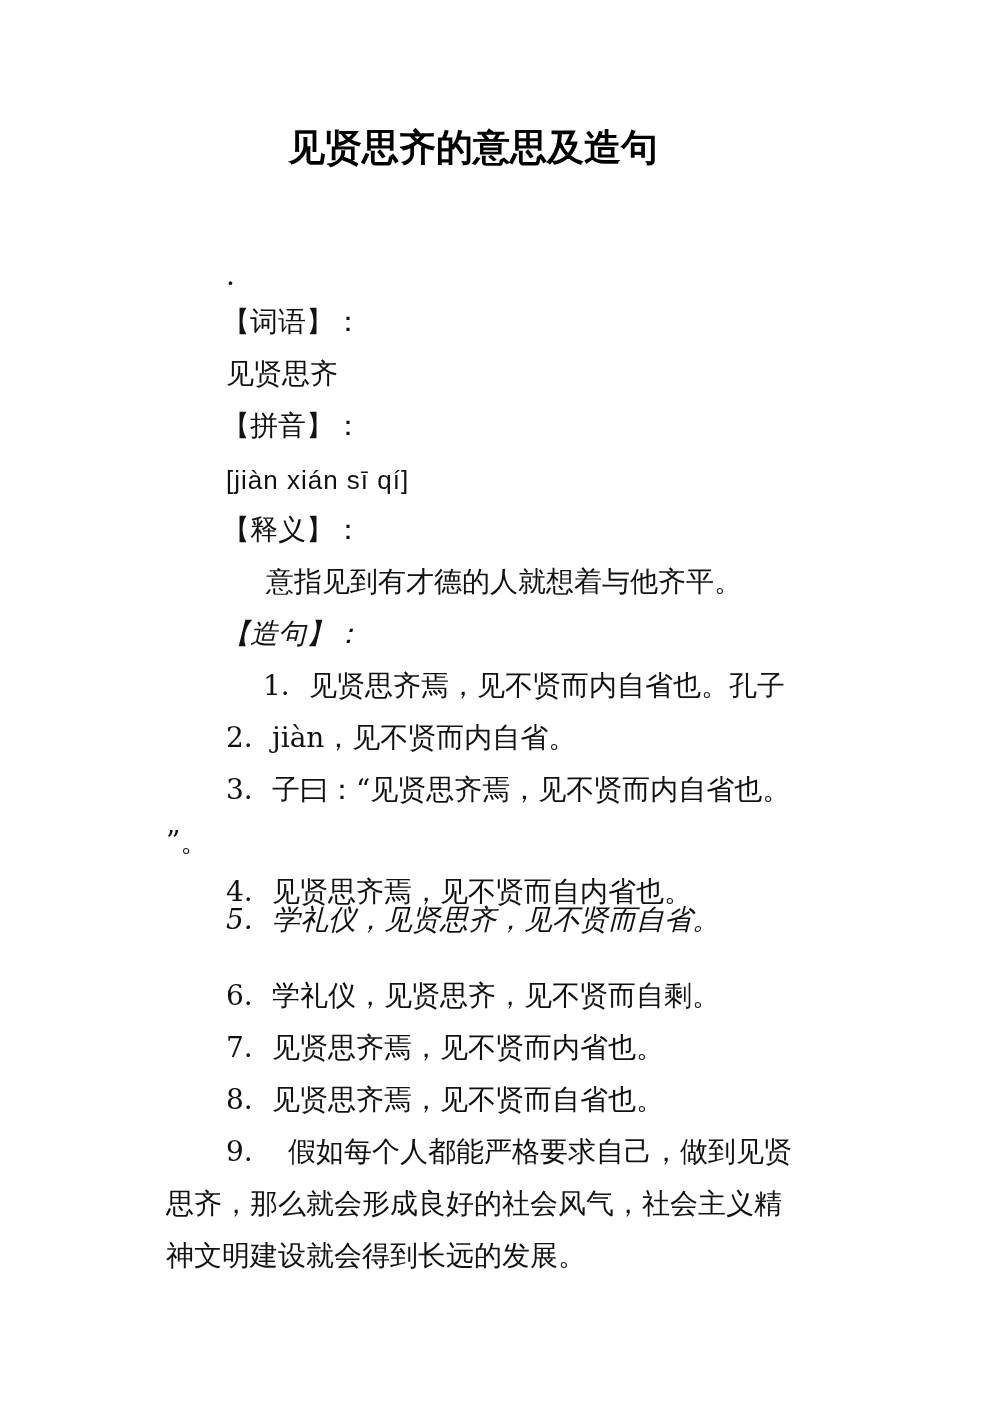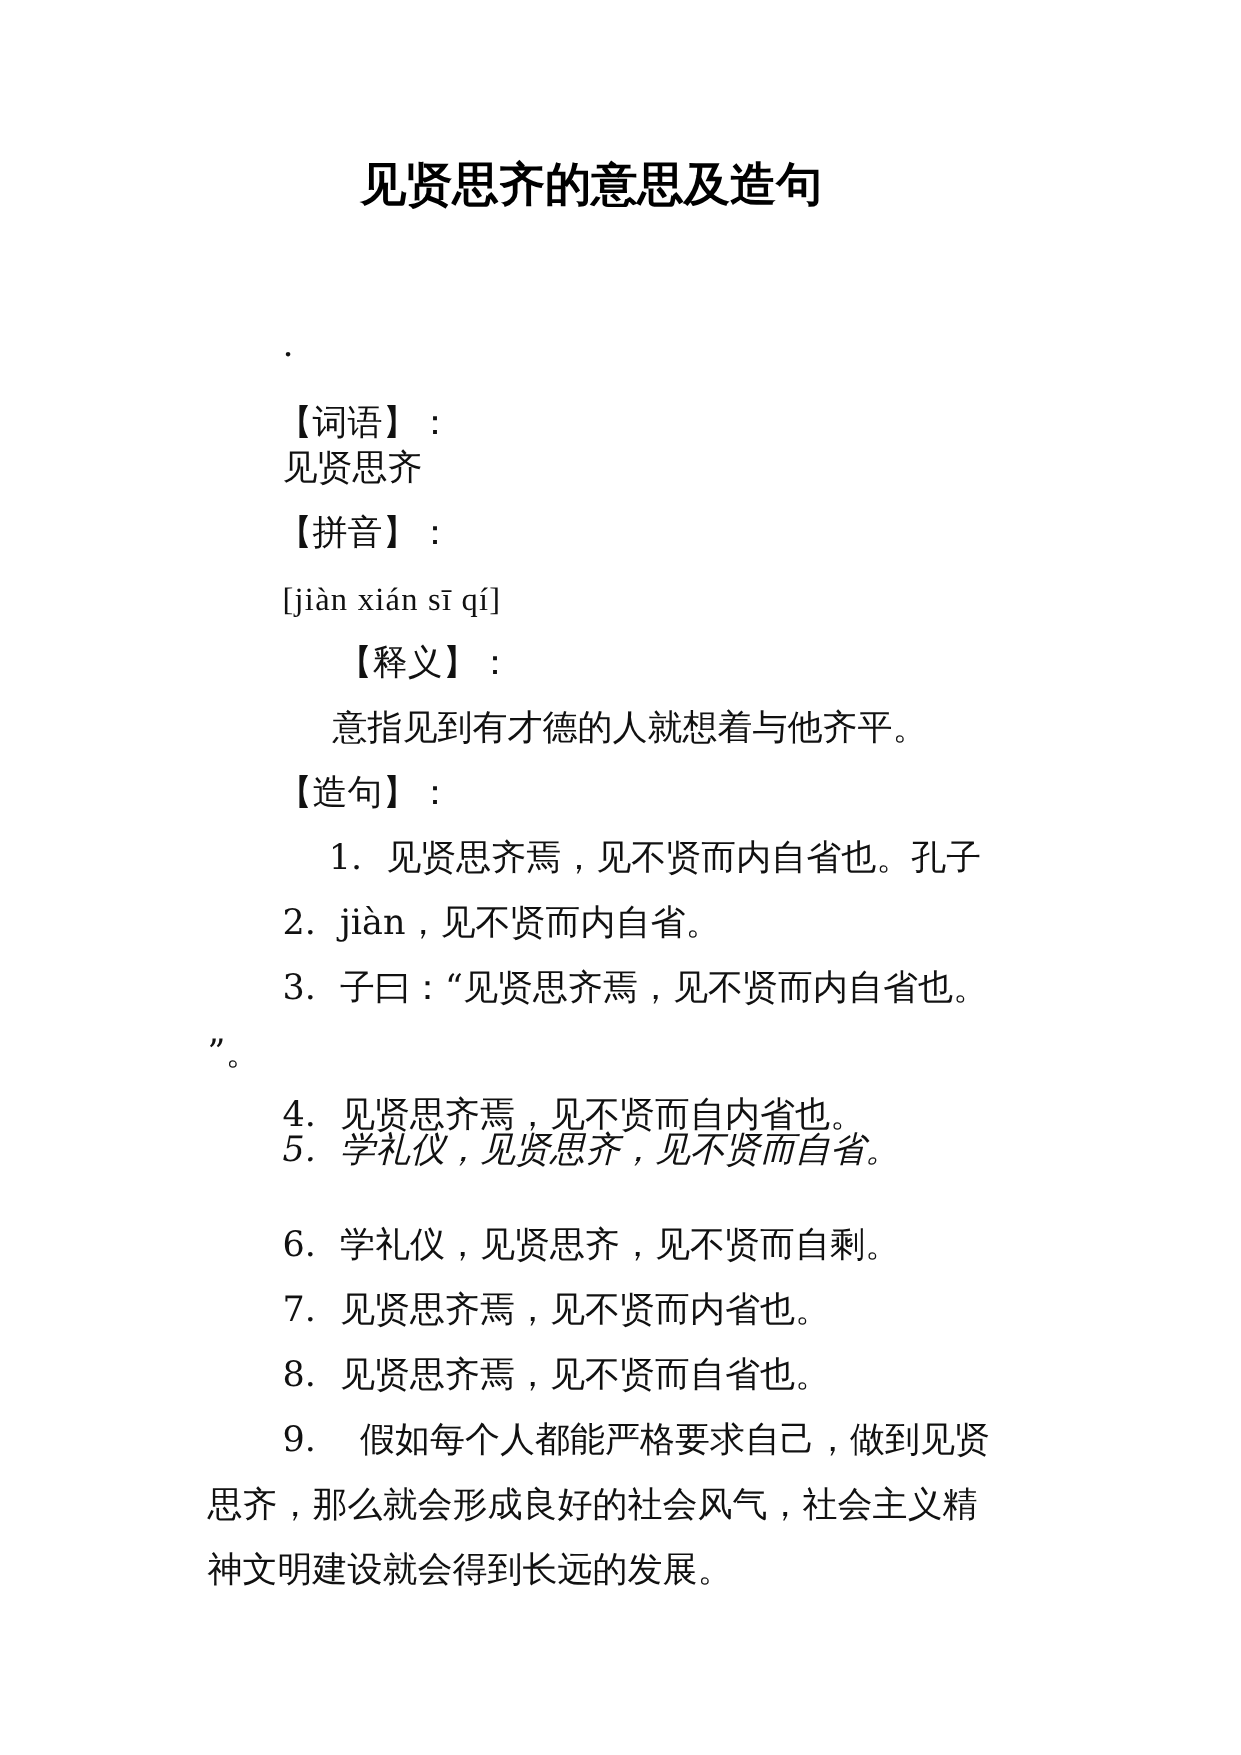--- a/index.html
+++ b/index.html
@@ -10,40 +10,40 @@
       color: #000000; letter-spacing: 0px;
     }
     .line {
       position: absolute; left: 0; font-family: "DejaVu Serif", serif; font-size: 28px;
       line-height: 40px; white-space: nowrap; color: #111111;
     }
     .ind { left: 226px; }
     .flush { left: 166px; }
     .num { display: inline-block; width: 46px; }
     .num9 { display: inline-block; width: 62px; }
-    .pinyin { font-family: Liberation Serif, serif; font-size: 26px; letter-spacing: 1px; }
+    .pinyin { font-family: Liberation Sans, sans-serif; font-size: 26px; letter-spacing: 1px; }
   </style>
 </head>
 <body>
 
 <div>
   <div class="title">见贤思齐的意思及造句</div>
 
   <div class="line ind" style="top:256px;">.</div>
 
-  <div class="line ind" style="top:318px; left:222px;">【词语】：</div>
+  <div class="line ind" style="top:302px; left:222px;">【词语】：</div>
   <div class="line ind" style="top:354px;">见贤思齐</div>
 
   <div class="line ind" style="top:406px; left:222px;">【拼音】：</div>
   <div class="line ind pinyin" style="top:460px;">[jiàn xián sī qí]</div>
 
-  <div class="line ind" style="top:510px; left:222px;margin-left:48px;">【释义】：</div>
+  <div class="line ind" style="top:510px; left:222px;">【释义】：</div>
   <div class="line ind" style="top:562px;margin-left:40px;">意指见到有才德的人就想着与他齐平。</div>
 
-  <div class="line ind" style="top:614px; left:222px;">【造句】：</div>
+  <div class="line ind" style="top:614px; left:222px;font-style:italic;">【造句】：</div>
 
   <div class="line ind" style="top:666px;margin-left:37px;">
     <span class="num">1.</span><span>见贤思齐焉，见不贤而内自省也。孔子</span>
   </div>
   <div class="line ind" style="top:718px;">
     <span class="num">2.</span><span>jiàn，见不贤而内自省。</span>
   </div>
   <div class="line ind" style="top:770px;">
     <span class="num">3.</span><span>子曰：“见贤思齐焉，见不贤而内自省也。</span>
   </div>

